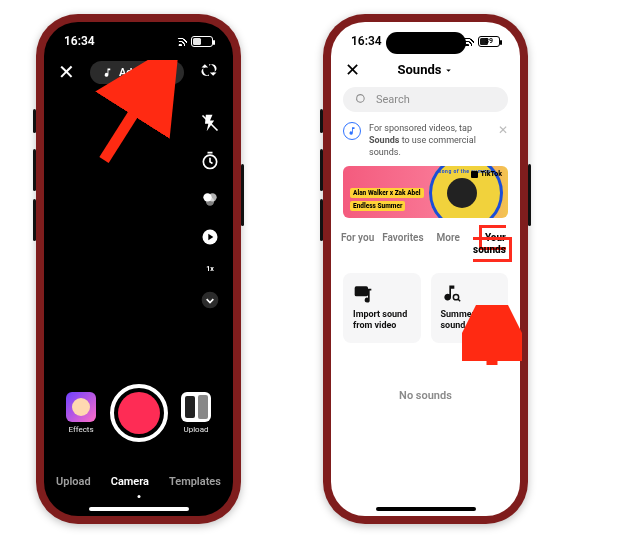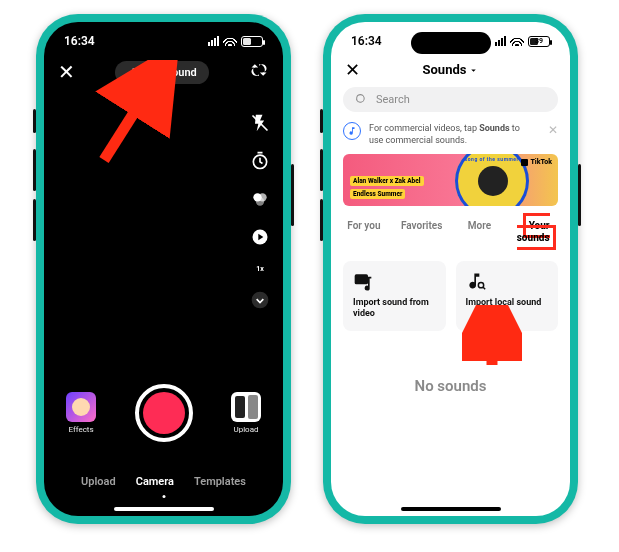--- a/index.html
+++ b/index.html
@@ -1,23 +1,23 @@
 <!DOCTYPE html>
 <html><head>
 <meta charset="utf-8">
 <style>
   * { box-sizing: border-box; margin: 0; padding: 0; font-family: -apple-system, BlinkMacSystemFont, "Segoe UI", Roboto, Helvetica, Arial, sans-serif; }
   body { background: #fff; width: 619px; height: 552px; position: relative; overflow: hidden; }
 
   .phone {
     position: absolute;
-    width: 255px;
+    width: 205px;
     height: 510px;
     border-radius: 42px;
-    background: #14b8a6;
+    background: #7f1d1d;
     padding: 8px;
     box-shadow: 0 2px 8px rgba(0,0,0,0.25);
   }
   .phone.left  { left: 36px;  top: 14px; }
   .phone.right { left: 323px; top: 14px; }
 
   
   .sidebtn { position: absolute; background: #111; border-radius: 2px; }
   .sb-l1 { left: -3px; top: 95px;  width: 3px; height: 24px; }
   .sb-l2 { left: -3px; top: 135px; width: 3px; height: 42px; }
@@ -161,21 +161,21 @@
   .stabs .t.sel { color:#000; }
   .yours-box { border:3px solid #fe2c1e; margin:-2px 2px -2px -2px; padding:4px 3px; line-height:1.05; font-weight:800; color:#000; }
 
   .cards { display:flex; gap:10px; margin:12px 12px 0; }
   .card { flex:1; background:#f6f6f7; border-radius:8px; padding:10px 10px 12px; }
   .card .ci { width:20px; height:20px; margin-bottom:6px; }
   .card .ci svg{width:20px;height:20px;fill:#111;}
   .card .cl { font-size:9px; font-weight:700; color:#111; line-height:1.2; }
 
   .empty { text-align:center; margin-top:46px; }
-  .empty .h { font-size:15px; color:#8a8a8a; font-weight:600; }
+  .empty .h { font-size:11px; color:#8a8a8a; font-weight:600; }
   .empty .s { font-size:9px; color:#b0b0b0; margin-top:4px; }
 
   
   .arrow { position:absolute; z-index:200; pointer-events:none; }
   .arrow svg { display:block; }
 </style>
 </head>
 <body>
 
 <div class="phone left">
@@ -326,21 +326,21 @@
       <span>Search</span>
     </div>
 
     <div class="tip">
       <span class="tipicon">
           <svg viewBox="0 0 24 24">
             <path d="M12 3v10.6A4 4 0 1 0 14 17V7h4V3z"></path>
           </svg>
         </span>
       <span>
-        <span>For commercial videos, tap </span><b>Sounds</b><span> to use commercial sounds.</span>
+        <span>For sponsored videos, tap </span><b>Sounds</b><span> to use commercial sounds.</span>
       </span>
       <span class="tipx">✕</span>
     </div>
 
     <div class="promo">
       <div class="sun"></div>
       <div class="ringtxt">song of the summer</div>
       <div class="ava"></div>
       <div class="lg">
           <span>TikTok</span>
@@ -363,21 +363,21 @@
               <path d="M18 7v10.6A3 3 0 1 0 20 20V9h2V7z"></path>
             </svg></div>
         <div class="cl">Import sound from video</div>
       </div>
       <div class="card">
         <div class="ci"><svg viewBox="0 0 24 24">
               <path d="M10 3v10.6A4 4 0 1 0 12 17V7h4V3z"></path>
               <circle cx="18" cy="17" r="3.2" fill="none" stroke="#111" stroke-width="1.8"></circle>
               <path d="M20.3 19.3L23 22" stroke="#111" stroke-width="1.8"></path>
             </svg></div>
-        <div class="cl">Import local sound</div>
+        <div class="cl">Summer local sound</div>
       </div>
     </div>
 
     <div class="empty">
       <div class="h">No sounds</div>
     </div>
 
     <div class="home-ind"></div>
   </div>
 </div>

